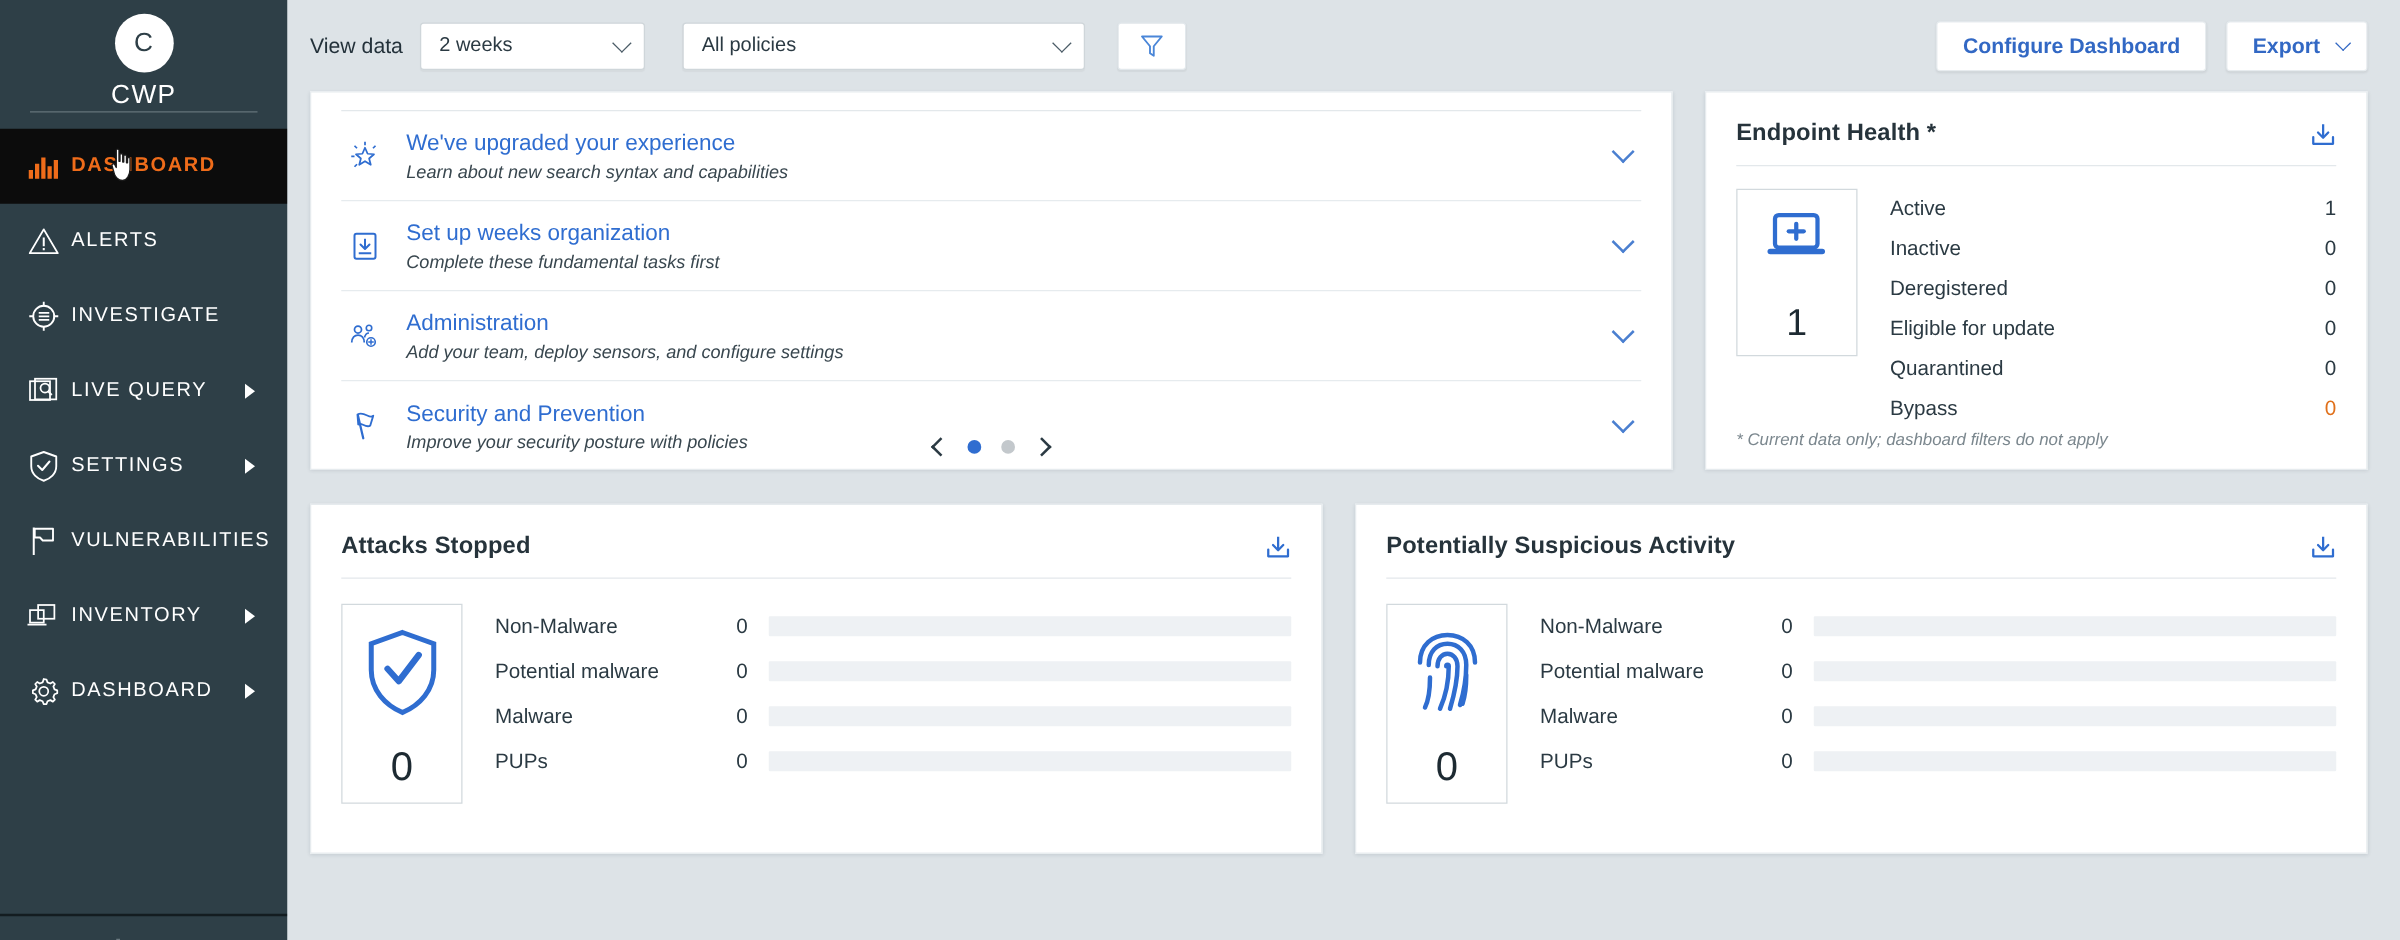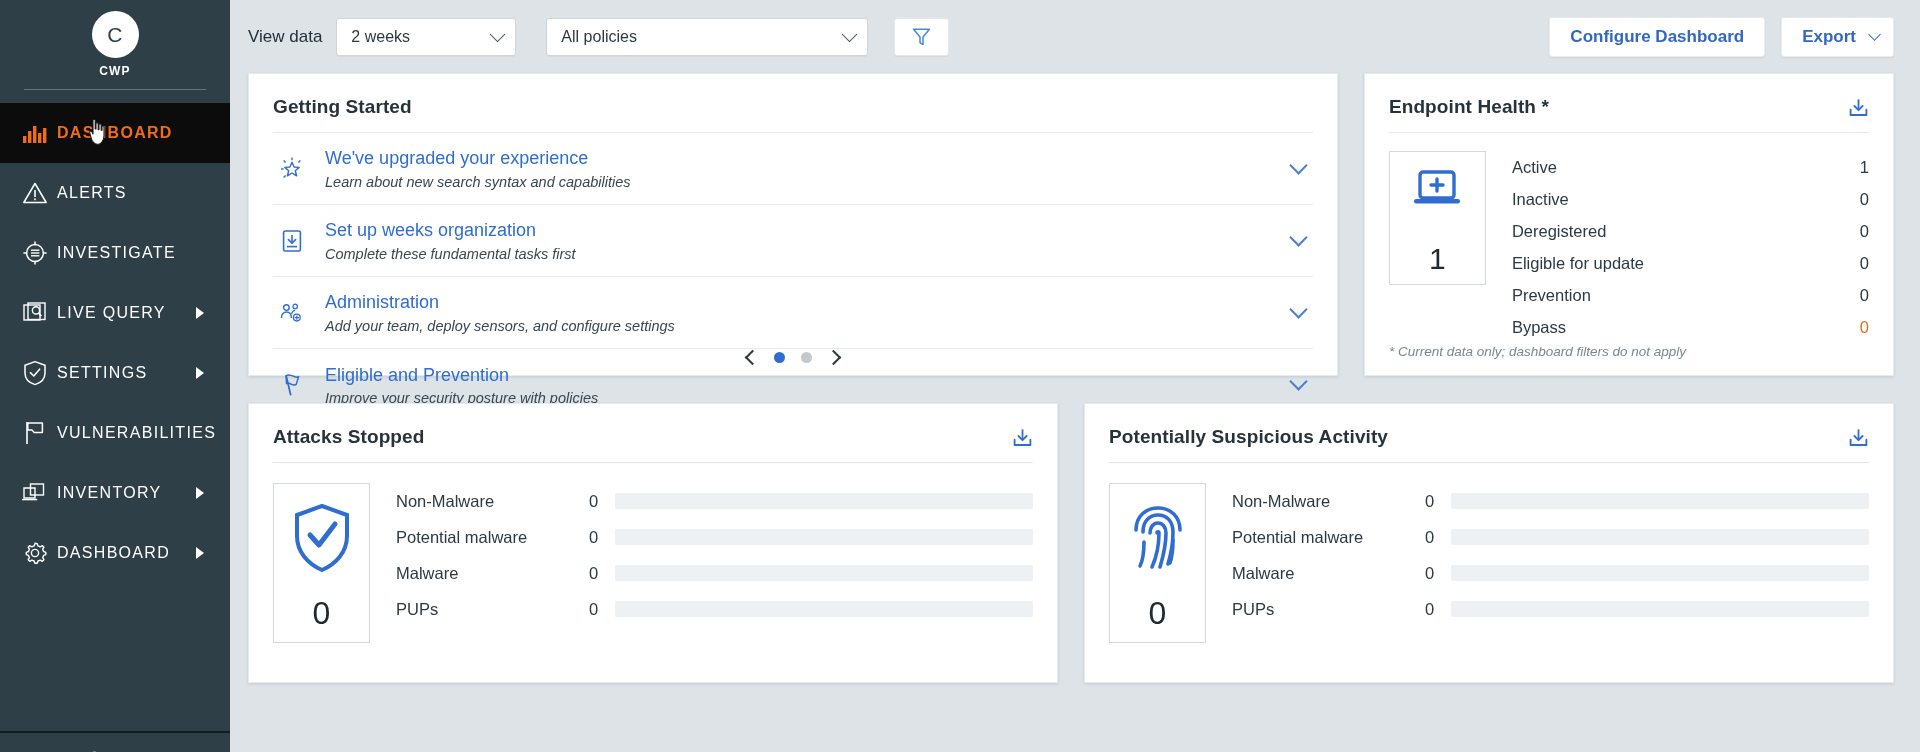--- a/index.html
+++ b/index.html
@@ -27,21 +27,21 @@
     padding-top: 11px;
   }
   .brand-avatar {
     width: 47px; height: 47px; border-radius: 50%;
     background: #ffffff; color: #2e3f47;
     display: flex; align-items: center; justify-content: center;
     font-size: 21px; font-weight: 400; letter-spacing: .5px;
   }
   .brand-name {
     margin-top: 6px;
-    font-size: 12px; letter-spacing: 1.1px; color: #ffffff; font-weight: 700;
+    font-size: 21px; letter-spacing: 1.1px; color: #ffffff; font-weight: 400;
   }
   .brand-rule {
     position: absolute; top: 89px; left: 24px; right: 24px;
     height: 1px; background: #64747b;
   }
   .nav { margin-top: 0; }
   .nav-item {
     position: relative;
     height: 60px;
     display: flex; align-items: center;
@@ -416,23 +416,20 @@
       </div>
       <div class="btn export">
         <span>Export</span>
         <span class="chev-sm"></span>
       </div>
     </div>
 
     <div class="row">
 
       <section class="card gs">
-        <div class="card-head">
-          <span class="card-title">Getting Started</span>
-        </div>
         <div class="card-rule"></div>
 
         <div class="gs-list">
 
           <div class="gs-item">
             <span class="gs-ico">
               <svg width="26" height="26" viewBox="0 0 26 26">
                 <path d="M13 6.2 L15.1 11 L20.2 11.4 L16.3 14.8 L17.6 19.8 L13 17 L8.4 19.8 L9.7 14.8 L5.8 11.4 L10.9 11 Z" fill="none" stroke="#2f6dd0" stroke-width="1.4" stroke-linejoin="round"></path>
                 <line x1="13" y1="1.4" x2="13" y2="4.2" stroke="#2f6dd0" stroke-width="1.4"></line>
                 <line x1="4.6" y1="4.6" x2="6.6" y2="6.6" stroke="#2f6dd0" stroke-width="1.4"></line>
@@ -484,21 +481,21 @@
           </div>
 
           <div class="gs-item">
             <span class="gs-ico">
               <svg width="26" height="26" viewBox="0 0 26 26">
                 <line x1="7.4" y1="4.6" x2="11.6" y2="22.6" stroke="#2f6dd0" stroke-width="1.8" stroke-linecap="round"></line>
                 <path d="M7 3.6 C9.6 2 12.4 3.2 14.8 4.4 C16.6 5.3 18.4 5.8 19.6 4.6 L17.2 12.4 C15.6 13.8 13.4 12.8 11.4 11.8 C9.8 11 8.6 10.8 7.6 11.6 Z" fill="none" stroke="#2f6dd0" stroke-width="1.5" stroke-linejoin="round"></path>
               </svg>
             </span>
             <span class="gs-txt">
-              <span class="gs-link">Eligible and Prevention</span>
+              <span class="gs-link">Security and Prevention</span>
               <span class="gs-sub">Improve your security posture with policies</span>
             </span>
             <span class="gs-chev"></span>
           </div>
 
         </div>
 
         <div class="carousel">
           <span class="car-arrow prev"></span>
           <span class="dot on"></span>
@@ -544,21 +541,21 @@
             </div>
             <div class="eh-row">
               <span>Deregistered</span>
               <span class="val">0</span>
             </div>
             <div class="eh-row">
               <span>Eligible for update</span>
               <span class="val">0</span>
             </div>
             <div class="eh-row">
-              <span>Prevention</span>
+              <span>Quarantined</span>
               <span class="val">0</span>
             </div>
             <div class="eh-row">
               <span>Bypass</span>
               <span class="val warn">0</span>
             </div>
           </div>
         </div>
         <div class="eh-foot">* Current data only; dashboard filters do not apply</div>
       </section>

